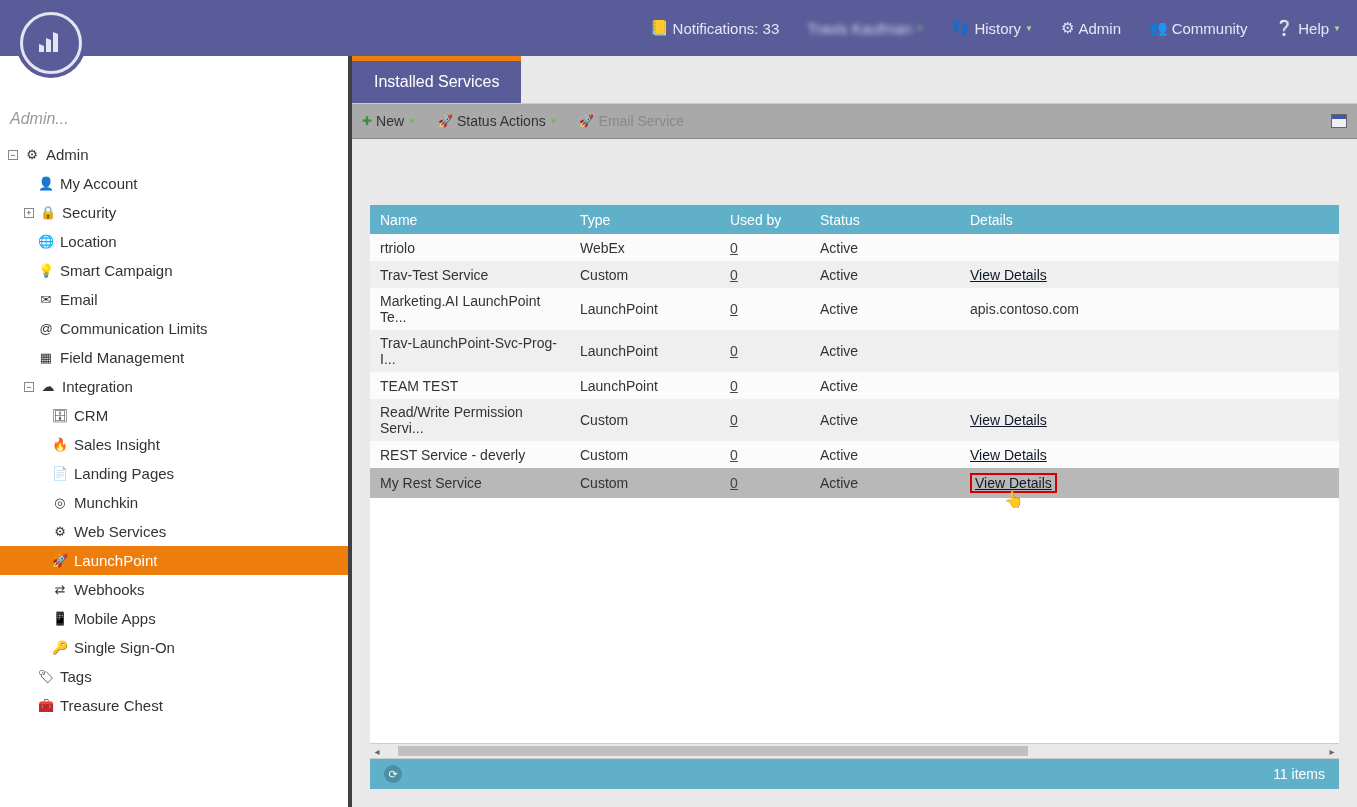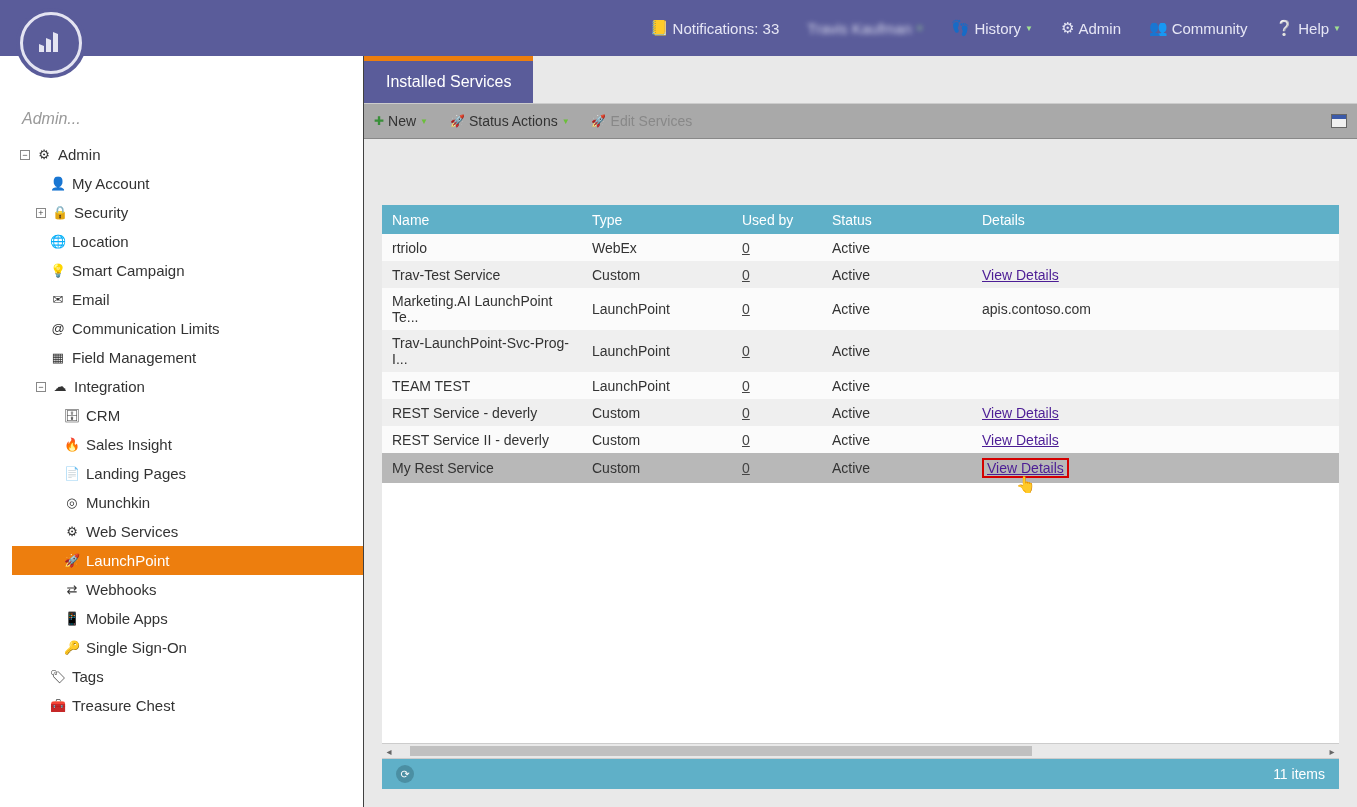--- a/index.html
+++ b/index.html
@@ -5,21 +5,21 @@
   * { box-sizing: border-box; margin: 0; padding: 0; }
   body { font-family: Arial, Helvetica, sans-serif; font-size: 13px; color: #333; background:#fff; width:1357px; }
   .top-bar { background:#5a5c9a; height:56px; display:flex; align-items:center; padding:0 16px; color:#e4e4f2; }
   .logo-circle { width:70px; height:70px; border:4px solid #5a5c9a; border-radius:50%; background:#5a5c9a; display:flex; align-items:center; justify-content:center; position:absolute; top:8px; left:16px; z-index:5; }
   .logo-inner { width:62px; height:62px; border:3px solid #e4e4f2; border-radius:50%; display:flex; align-items:center; justify-content:center; font-size:28px; color:#e4e4f2;}
   .top-nav { margin-left:auto; display:flex; gap:28px; align-items:center; font-size:15px; }
   .top-nav a { color:#e6e6f5; text-decoration:none; display:flex; align-items:center; gap:4px; }
   .top-nav .chev { font-size:8px; color:#a0e090; }
   .user-blur { filter: blur(2.5px); opacity:0.85; }
   .layout { display:flex; height:751px; }
-  .sidebar { width:352px; border-right:1px solid #404040; background:#fff; display:flex; flex-direction:column; position:relative;margin-left:12px; }
+  .sidebar { width:352px; border-right:4px solid #404040; background:#fff; display:flex; flex-direction:column; position:relative; }
   .admin-search { padding:14px 10px 6px; color:#999; font-style:italic; font-size:16px; margin-top:40px;}
   .tree { flex:1; overflow:auto; padding-top:6px; }
   .tree-node { display:flex; align-items:center; gap:6px; padding:6px 10px; font-size:15px; cursor:pointer; }
   .tree-node.active { background:#ed7e0e; color:#fff; }
   .tree-icon { width:16px; height:16px; display:inline-flex; align-items:center; justify-content:center; font-size:13px;}
   .tgl { width:10px; height:10px; border:1px solid #888; font-size:9px; line-height:8px; text-align:center; background:#fff; color:#444; }
   .main { flex:1; display:flex; flex-direction:column; background:#e9e9e9; position:relative; }
   .tab-row { height:47px; background:#e9e9e9; display:flex; align-items:flex-end; }
   .tab-active { background:#5a5c9a; border-top:5px solid #ed7e0e; color:#fff; height:47px; padding:0 22px; display:flex; align-items:center; font-size:16px; }
   .toolbar { height:36px; background:#a9a9a9; border-top:1px solid #ccc; border-bottom:1px solid #888; display:flex; align-items:center; padding:0 10px; gap:22px; font-size:14px; }
@@ -29,21 +29,21 @@
   .window-icon { margin-left:auto; width:16px; height:14px; background:#f0f0f0; border:1px solid #666; position:relative; }
   .window-icon:before { content:""; position:absolute; top:0; left:0; right:0; height:4px; background:#3b5aa9; }
   .grid-wrap { padding:18px; flex:1; background:#e9e9e9; display:flex; flex-direction:column; }
   table.grid { width:100%; border-collapse:collapse; background:#fff;margin-top:48px; }
   table.grid th { background:#5fb0c8; color:#fff; text-align:left; padding:6px 10px; font-weight:normal; font-size:14px; height:29px;}
   table.grid td { padding:5px 10px; font-size:14px; height:27px; }
   table.grid tr:nth-child(even) td { background:#efefef; }
   table.grid tr:nth-child(odd) td { background:#fbfbfb; }
   table.grid tr.selected td { background:#b8b8b8 !important; }
   table.grid a.ul { color:#444; text-decoration:underline; }
-  .details-link { color:#4c1d95; }
+  .details-link { color:#0f172a; }
   .highlight-box { display:inline-block; border:2px solid #d40000; padding:0 3px; }
   .cursor-hand { position:absolute; font-size:16px; color:#000; }
   .scroll-bar { height:16px; background:#e9e9e9; border-top:1px solid #ccc; border-bottom:1px solid #ccc; display:flex; align-items:center; }
   .scroll-bar .thumb { height:10px; background:#c0c0c0; flex:0 0 65%; margin-left:14px;}
   .scroll-bar .arrow { width:14px; text-align:center; font-size:10px; color:#666; }
   .status-bar { height:30px; background:#5fb0c8; color:#fff; display:flex; align-items:center; padding:0 14px; font-size:14px; }
   .status-bar .refresh { width:18px; height:18px; border-radius:50%; background:#4b8fa3; display:flex; align-items:center; justify-content:center; font-size:11px;}
   .status-bar .count { margin-left:auto; }
   .spacer-fill { flex:1; background:#fff; }
   .gear { display:inline-block; }
@@ -198,21 +198,21 @@
         <span>New</span>
         <span class="chev" style="color:#6bbf3a;font-size:8px">▼</span>
       </div>
       <div class="tb-btn">
         <span class="tb-icon">🚀</span>
         <span>Status Actions</span>
         <span class="chev" style="color:#6bbf3a;font-size:8px">▼</span>
       </div>
       <div class="tb-btn disabled">
         <span class="tb-icon">🚀</span>
-        <span>Edit Services</span>
+        <span>Email Service</span>
       </div>
       <div class="window-icon"></div>
     </div>
 
     <div class="grid-wrap">
       <table class="grid">
         <thead>
           <tr>
             <th style="width:200px">Name</th>
             <th style="width:150px">Type</th>
@@ -251,28 +251,28 @@
               <td></td>
             </tr>
             <tr>
               <td>TEAM TEST</td>
               <td>LaunchPoint</td>
               <td><a href="#" class="ul">0</a></td>
               <td>Active</td>
               <td></td>
             </tr>
             <tr>
+              <td>Read/Write Permission Servi...</td>
+              <td>Custom</td>
+              <td><a href="#" class="ul">0</a></td>
+              <td>Active</td>
+              <td><a href="#" class="details-link">View Details</a></td>
+            </tr>
+            <tr>
               <td>REST Service - deverly</td>
-              <td>Custom</td>
-              <td><a href="#" class="ul">0</a></td>
-              <td>Active</td>
-              <td><a href="#" class="details-link">View Details</a></td>
-            </tr>
-            <tr>
-              <td>REST Service II - deverly</td>
               <td>Custom</td>
               <td><a href="#" class="ul">0</a></td>
               <td>Active</td>
               <td><a href="#" class="details-link">View Details</a></td>
             </tr>
             <tr class="selected">
               <td>My Rest Service</td>
               <td>Custom</td>
               <td><a href="#" class="ul">0</a></td>
               <td>Active</td>

